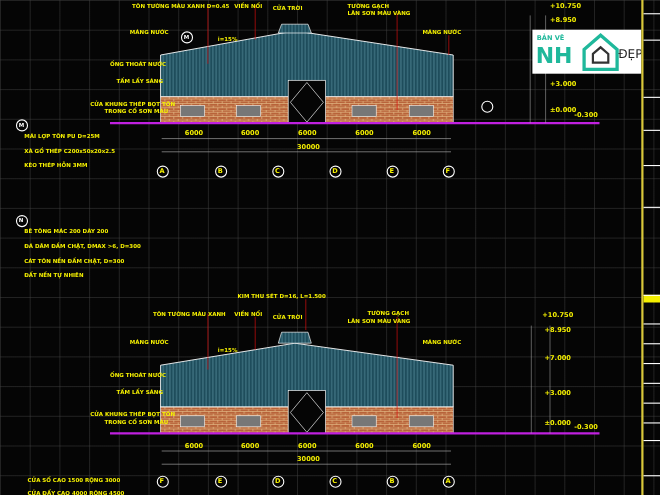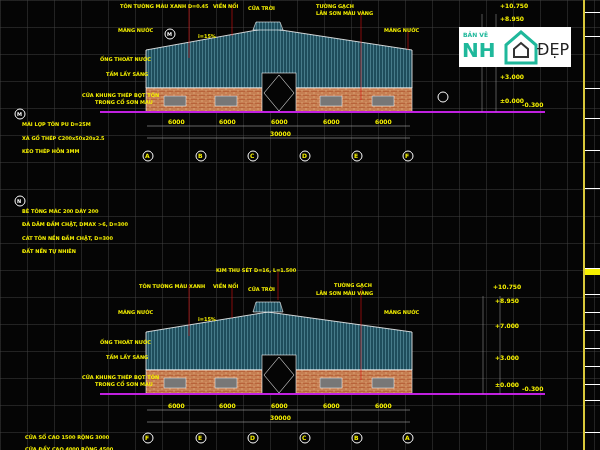--- a/index.html
+++ b/index.html
@@ -6,24 +6,24 @@
   body { width:600px; height:450px; overflow:hidden; position:relative; font-family:"DejaVu Sans", sans-serif; }
   #canvas { position:absolute; left:0; top:0; width:600px; height:450px;
     background-color:#050505;
     background-image:
       linear-gradient(to right, rgba(70,70,70,0.45) 1px, transparent 1px),
       linear-gradient(to bottom, rgba(70,70,70,0.45) 1px, transparent 1px);
     background-size:27px 27px; }
   .lbl { position:absolute; color:#f5f000; font-size:5px; font-weight:bold; white-space:nowrap; line-height:6px; }
   .dim { position:absolute; color:#f5f000; font-size:6px; font-weight:bold; white-space:nowrap; }
   .title { position:absolute; color:#f5f000; font-size:10px; font-weight:bold; letter-spacing:1px; border-bottom:1.5px solid #f5f000; white-space:nowrap; }
-  .logo { position:absolute; left:459px; top:27px; width:112px; height:40px; background:#fff; }
+  .logo { position:absolute; left:484px; top:27px; width:99px; height:40px; background:#fff; }
   .logo-small { position:absolute; left:4px; top:4px; font-size:6px; color:#1fb89b; font-weight:bold; }
   .logo-nh { position:absolute; left:3px; top:13px; font-size:20px; color:#1fb89b; font-weight:bold; line-height:20px; }
-  .logo-dep { position:absolute; left:78px; top:16px; font-size:16px; color:#222; line-height:14px; }
+  .logo-dep { position:absolute; left:78px; top:16px; font-size:11px; color:#222; line-height:14px; }
   .tblock { position:absolute; left:583px; top:0; width:17px; height:450px; border-left:2px solid #d9c83a; }
   .tb-row { position:absolute; left:0; width:17px; border-top:1px solid #fff; font-size:3px; color:#f5f000; }
 </style>
 </head>
 <body>
 
 <div id="canvas">
 
 <svg width="600" height="450" style="position:absolute;left:0;top:0">
   <defs>

